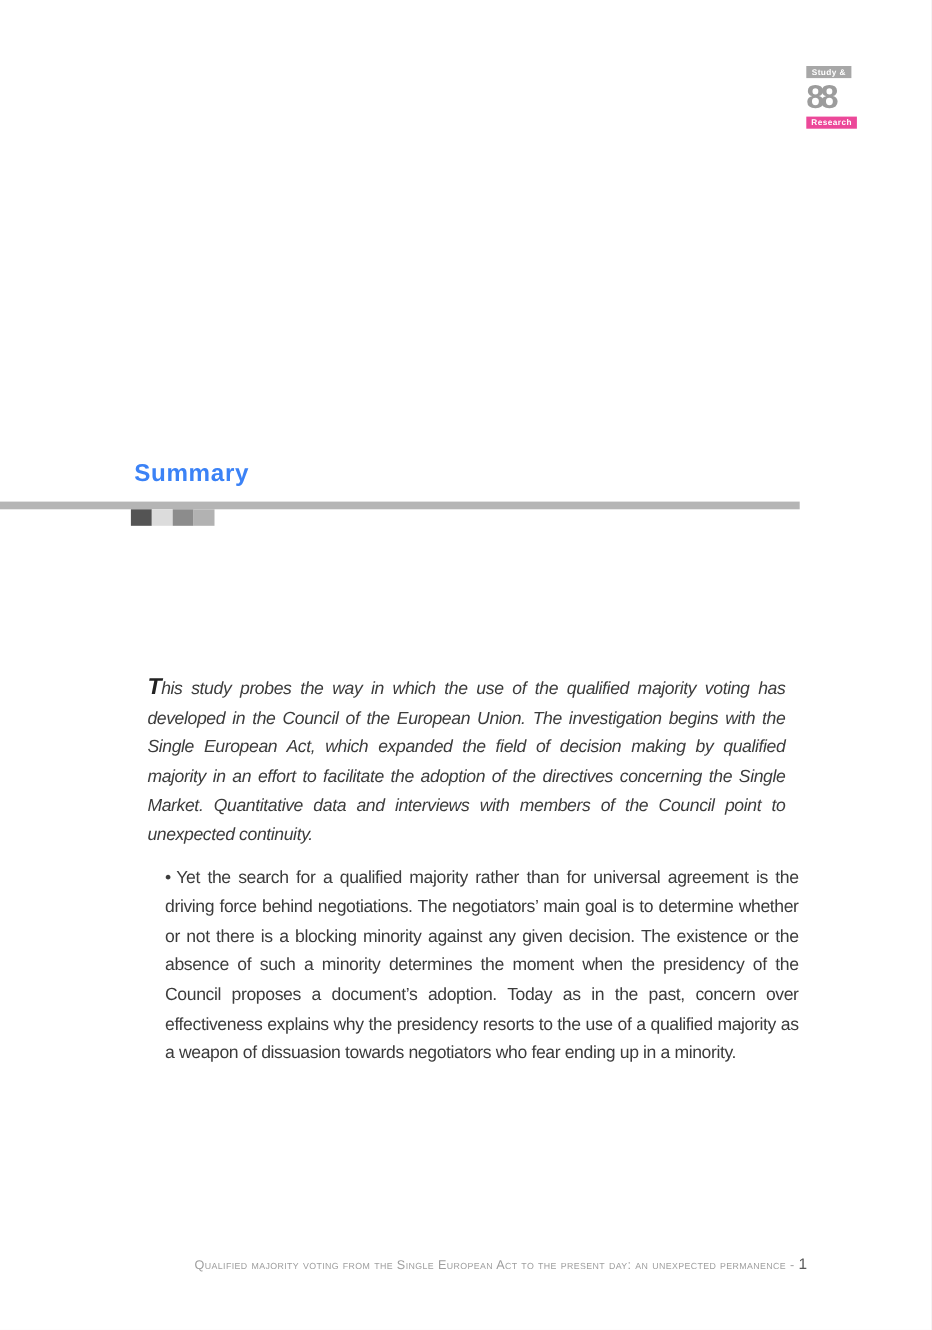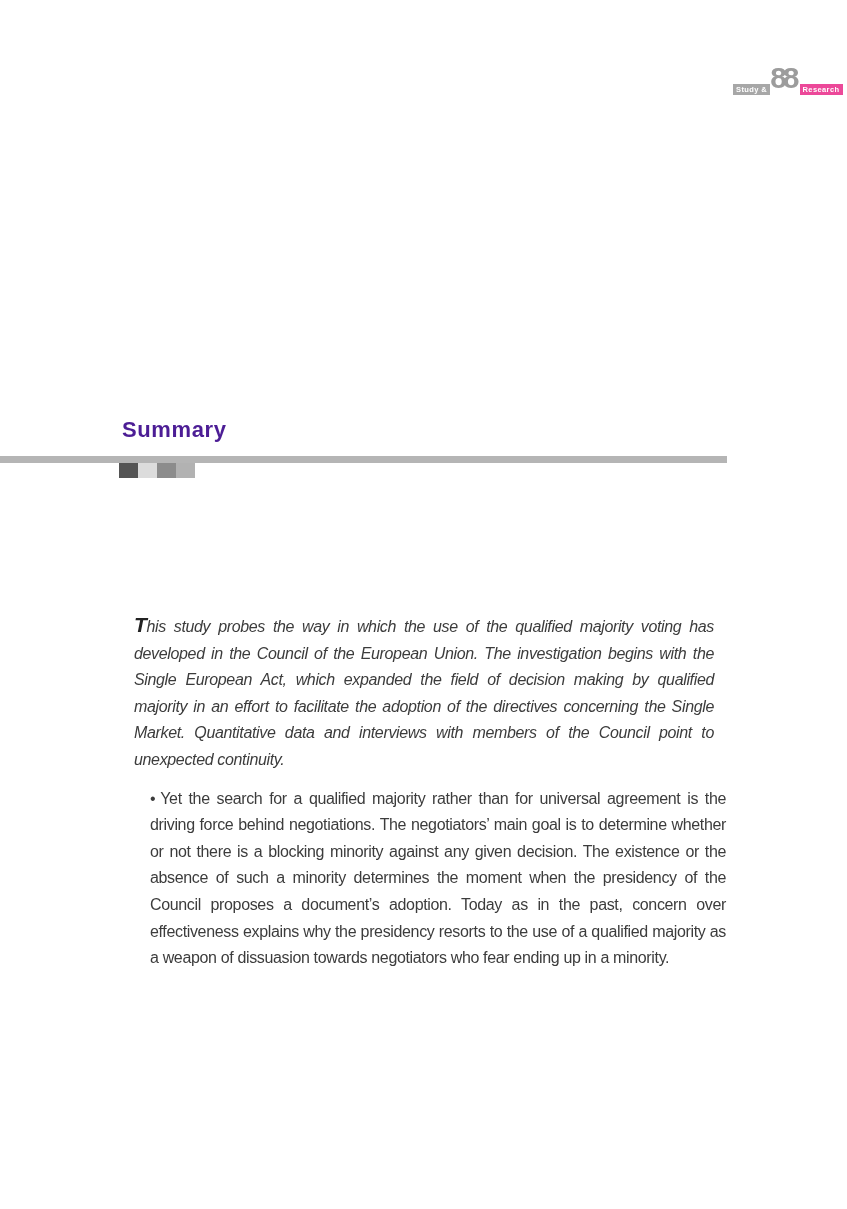--- a/index.html
+++ b/index.html
@@ -8,40 +8,40 @@
     width:847px; height:1209px;
     margin:0 auto;
     background:#ffffff;
     font-family:"Liberation Sans", sans-serif;
     overflow:hidden;
   }
 
   
   .badge {
     position:absolute; top:60px; left:733px; width:52px;
-    display:flex; flex-direction:row; align-items:flex-end;
+    display:flex; flex-direction:column; align-items:flex-start;
   }
   .badge-box {
     background:#a7a7a7; color:#ffffff;
     font-size:7.5px; font-weight:bold; letter-spacing:0.4px;
     height:11px; line-height:11px; text-align:center;
     padding:0 3px; box-sizing:border-box; white-space:nowrap;
   }
   .badge-box.top { width:41px; }
   .badge-box.bottom { width:46px; }
   .badge-number {
     color:#9c9c9c; font-weight:bold; font-size:30px;
     line-height:35px; letter-spacing:-4px;
     padding-right:4px;
   }
 
   
   .page-title {
     position:absolute; left:122px; top:418px;
-    font-size:22px; font-weight:bold; color:#4c1d95;
+    font-size:22px; font-weight:bold; color:#3b82f6;
     letter-spacing:0.6px; line-height:24px;
   }
   .divider-bar {
     position:absolute; left:0; top:456px;
     width:727px; height:7px; background:#b5b5b5;
   }
   .divider-squares {
     position:absolute; left:119px; top:463px;
     display:flex;
   }
@@ -100,14 +100,17 @@
   </div>
 
   <div class="body-text">
     <p class="intro"><span class="dropcap">T</span><span>his study probes the way in which the use of the qualified majority voting has developed in the Council of the European Union. The investigation begins with the Single European Act, which expanded the field of decision making by qualified majority in an effort to facilitate the adoption of the directives concerning the Single Market. Quantitative data and interviews with members of the Council point to unexpected continuity.</span></p>
 
     <div class="bullet-list">
       <div class="bullet-item"><span class="bullet-dot">•</span><span>Yet the search for a qualified majority rather than for universal agreement is the driving force behind negotiations. The negotiators’ main goal is to determine whether or not there is a blocking minority against any given decision. The existence or the absence of such a minority determines the moment when the presidency of the Council proposes a document’s adoption. Today as in the past, concern over effectiveness explains why the presidency resorts to the use of a qualified majority as a weapon of dissuasion towards negotiators who fear ending up in a minority.</span></div>
     </div>
   </div>
 
+  <div class="footer">
+    <span>Qualified majority voting from the Single European Act to the present day: an unexpected permanence</span><span class="sep"> - </span><span class="page-number">1</span>
+  </div>
 
 </div>
 
 </body></html>

